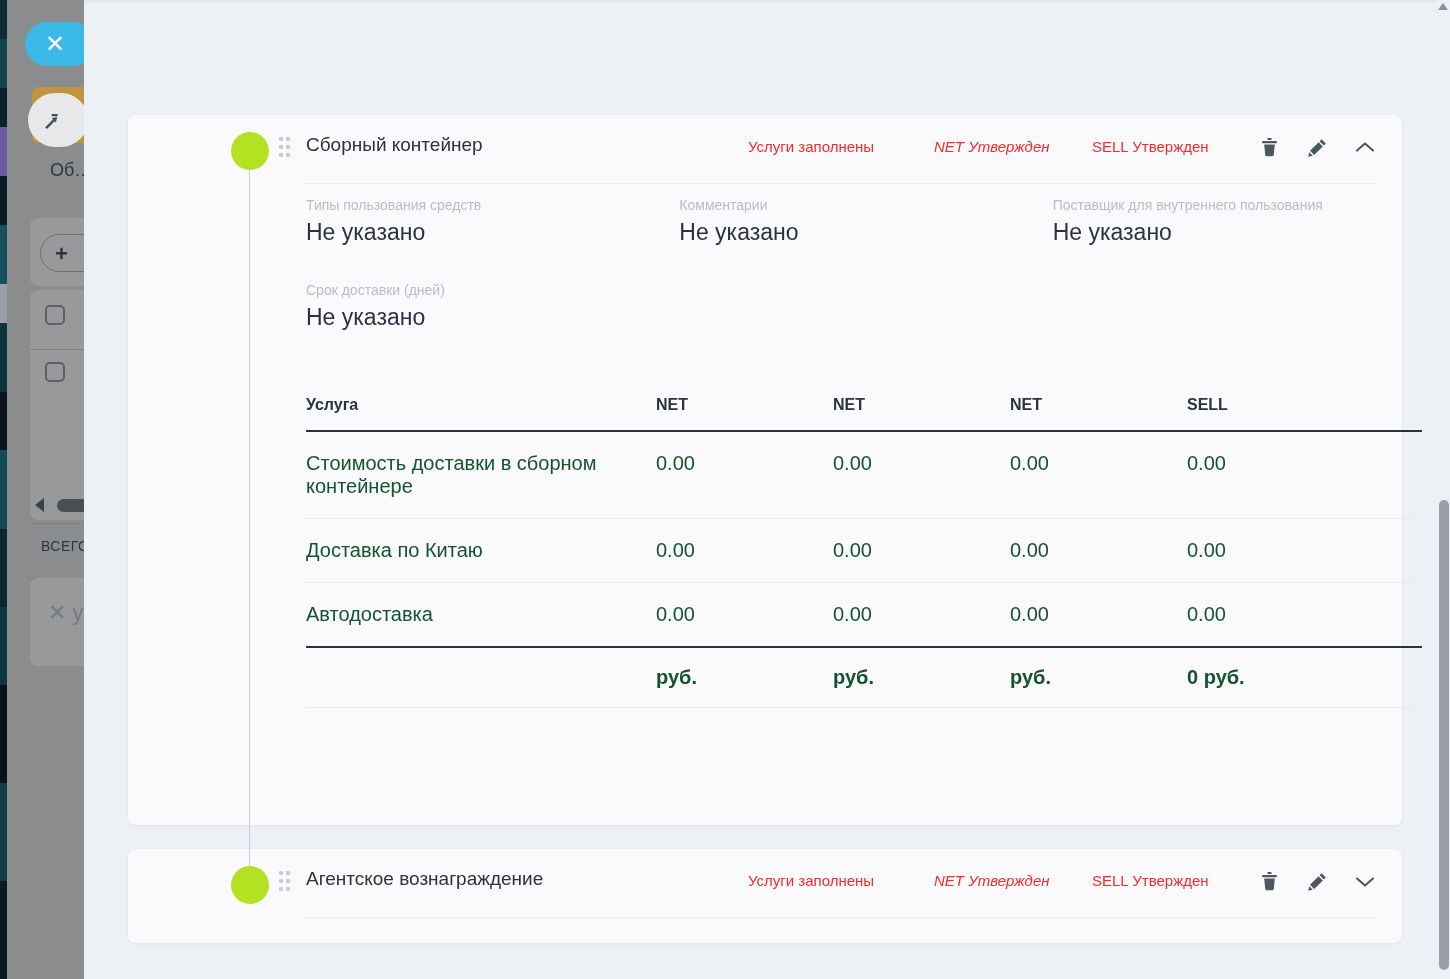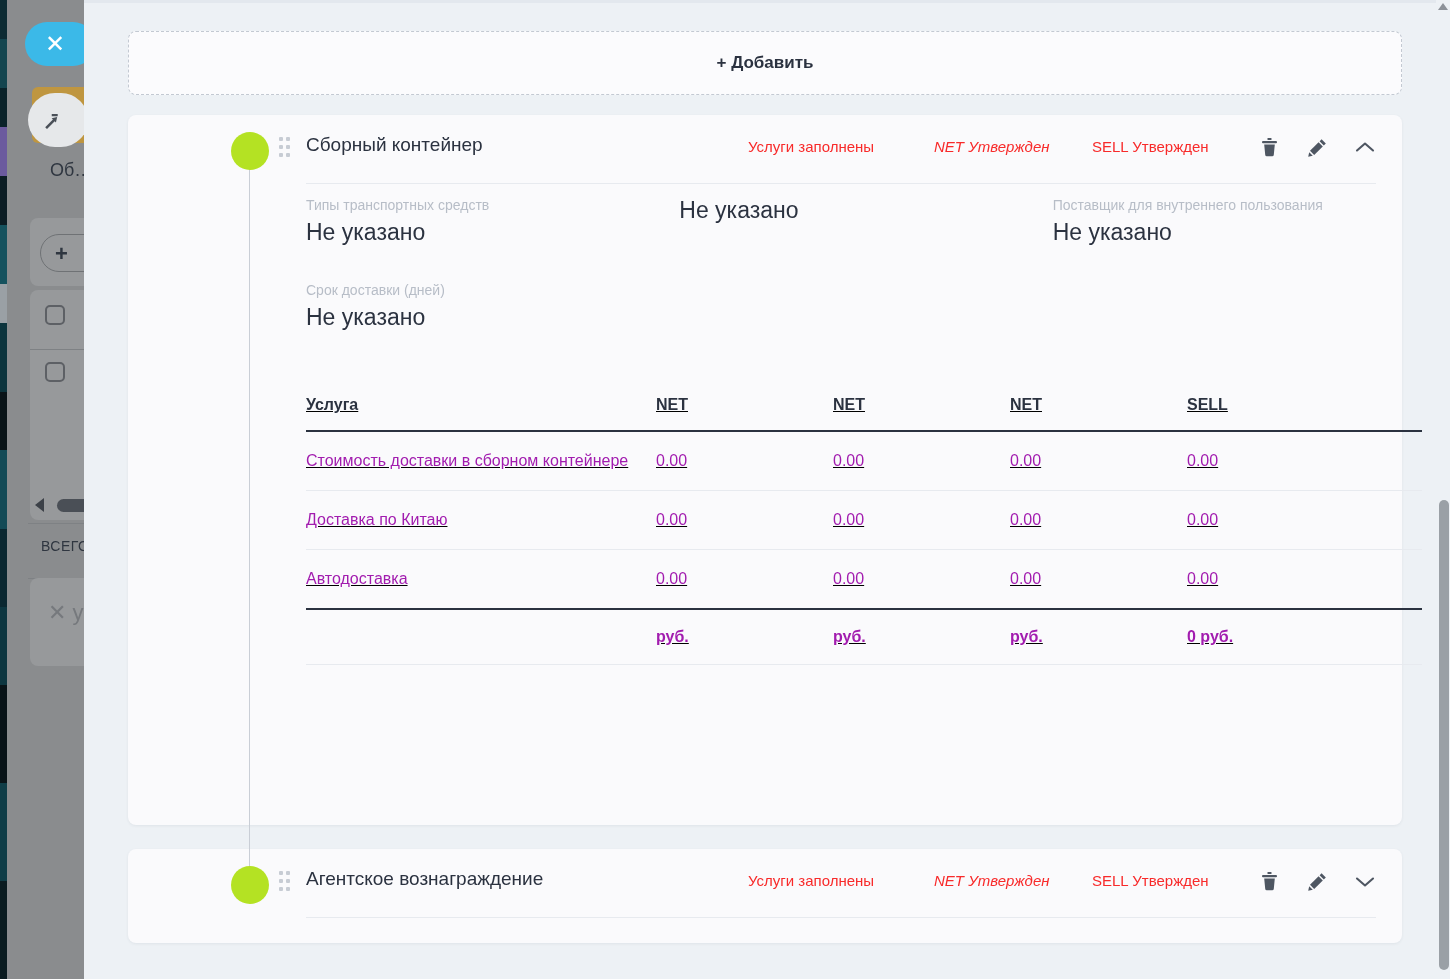--- a/index.html
+++ b/index.html
@@ -84,24 +84,24 @@
   .fields { position: absolute; left: 178px; top: 82px; width: 1120px; }
   .frow { display: flex; }
   .fcell { width: 394px; }
   .flabel { font-size: 14px; color: #b7bdc7; margin-bottom: 6px; }
   .fvalue { font-size: 23px; color: #2b3240; }
   .frow.second { margin-top: 36px; }
 
   
   .tbl-wrap { position: absolute; left: 178px; top: 263px; width: 1116px; }
   .tbl-caption { font-size: 16px; font-weight: bold; color: #2b3240; padding-bottom: 18px; border-bottom: 1px solid #e7eaef; }
-  table.svc { width: 100%; border-collapse: collapse; table-layout: fixed; text-decoration: underline; }
+  table.svc { width: 100%; border-collapse: collapse; table-layout: fixed; }
   table.svc th { font-size: 16px; font-weight: bold; color: #2b3240; text-align: left; padding: 18px 0 16px 0; }
   table.svc thead tr { border-bottom: 2px solid #2b3240; }
-  table.svc td { font-size: 16px; color: #a21caf; padding: 20px 0; vertical-align: top; border-bottom: 1px solid #e7eaef; }
+  table.svc td { font-size: 20px; color: #14532d; padding: 20px 0; vertical-align: top; border-bottom: 1px solid #e7eaef; }
   table.svc tr.total td { font-weight: bold; border-top: 2px solid #2b3240; border-bottom: 1px solid #e7eaef; padding: 18px 0; }
   col.c-name { width: 350px; } col.c-num { width: 177px; } col.c-last { width: 235px; }
 
   
   .page-scroll { position: absolute; right: 0; top: 0; width: 14px; height: 979px; background: #edf1f5; }
   .page-scroll .thumb { position: absolute; right: 1px; top: 500px; width: 10px; height: 470px; background: #9aa0a6; border-radius: 5px; cursor: pointer; }
   .page-scroll .up-arrow { position: absolute; right: 2px; top: 3px; width: 0; height: 0;
     border-left: 5px solid transparent; border-right: 5px solid transparent; border-bottom: 7px solid #8d9299; }
   .topline { position: absolute; left: 84px; top: 0; right: 14px; height: 3px; background: #e3e8ee; }
 </style>
@@ -139,21 +139,20 @@
     </div>
     <div class="bg-hr" style="top:523px;width:95px;left:28px;"></div>
     <div class="bg-vsego">ВСЕГО</div>
     <div class="bg-hr" style="top:578px;width:95px;left:28px;"></div>
     <div class="bg-card" style="left:30px;top:578px;width:90px;height:88px;"></div>
     <div class="bg-xrow">✕ у</div>
   </div>
 
   <div class="content">
 
-    <div class="add-btn">+ Добавить</div>
 
     <div class="node-line"></div>
     <div class="node-dot" id="dot-0"></div>
     <div class="node-dot" id="dot-1"></div>
 
     <div class="card" id="card-0">
       <div class="card-head">
         <div class="drag-handle">
           <i></i>
             <i></i>
@@ -189,24 +188,25 @@
             </svg>
           </span>
         </div>
 
         <div class="head-rule"></div>
       </div>
 
       <div class="fields">
         <div class="frow">
           <div class="fcell">
-            <div class="flabel">Типы транспортных средств</div>
+            <div class="flabel">Типы пользования средств</div>
             <div class="fvalue">Не указано</div>
           </div>
           <div class="fcell">
+            <div class="flabel">Комментарии</div>
             <div class="fvalue">Не указано</div>
           </div>
           <div class="fcell">
             <div class="flabel">Поставщик для внутреннего пользования</div>
             <div class="fvalue">Не указано</div>
           </div>
         </div>
         <div class="frow second">
           <div class="fcell">
             <div class="flabel">Срок доставки (дней)</div>

